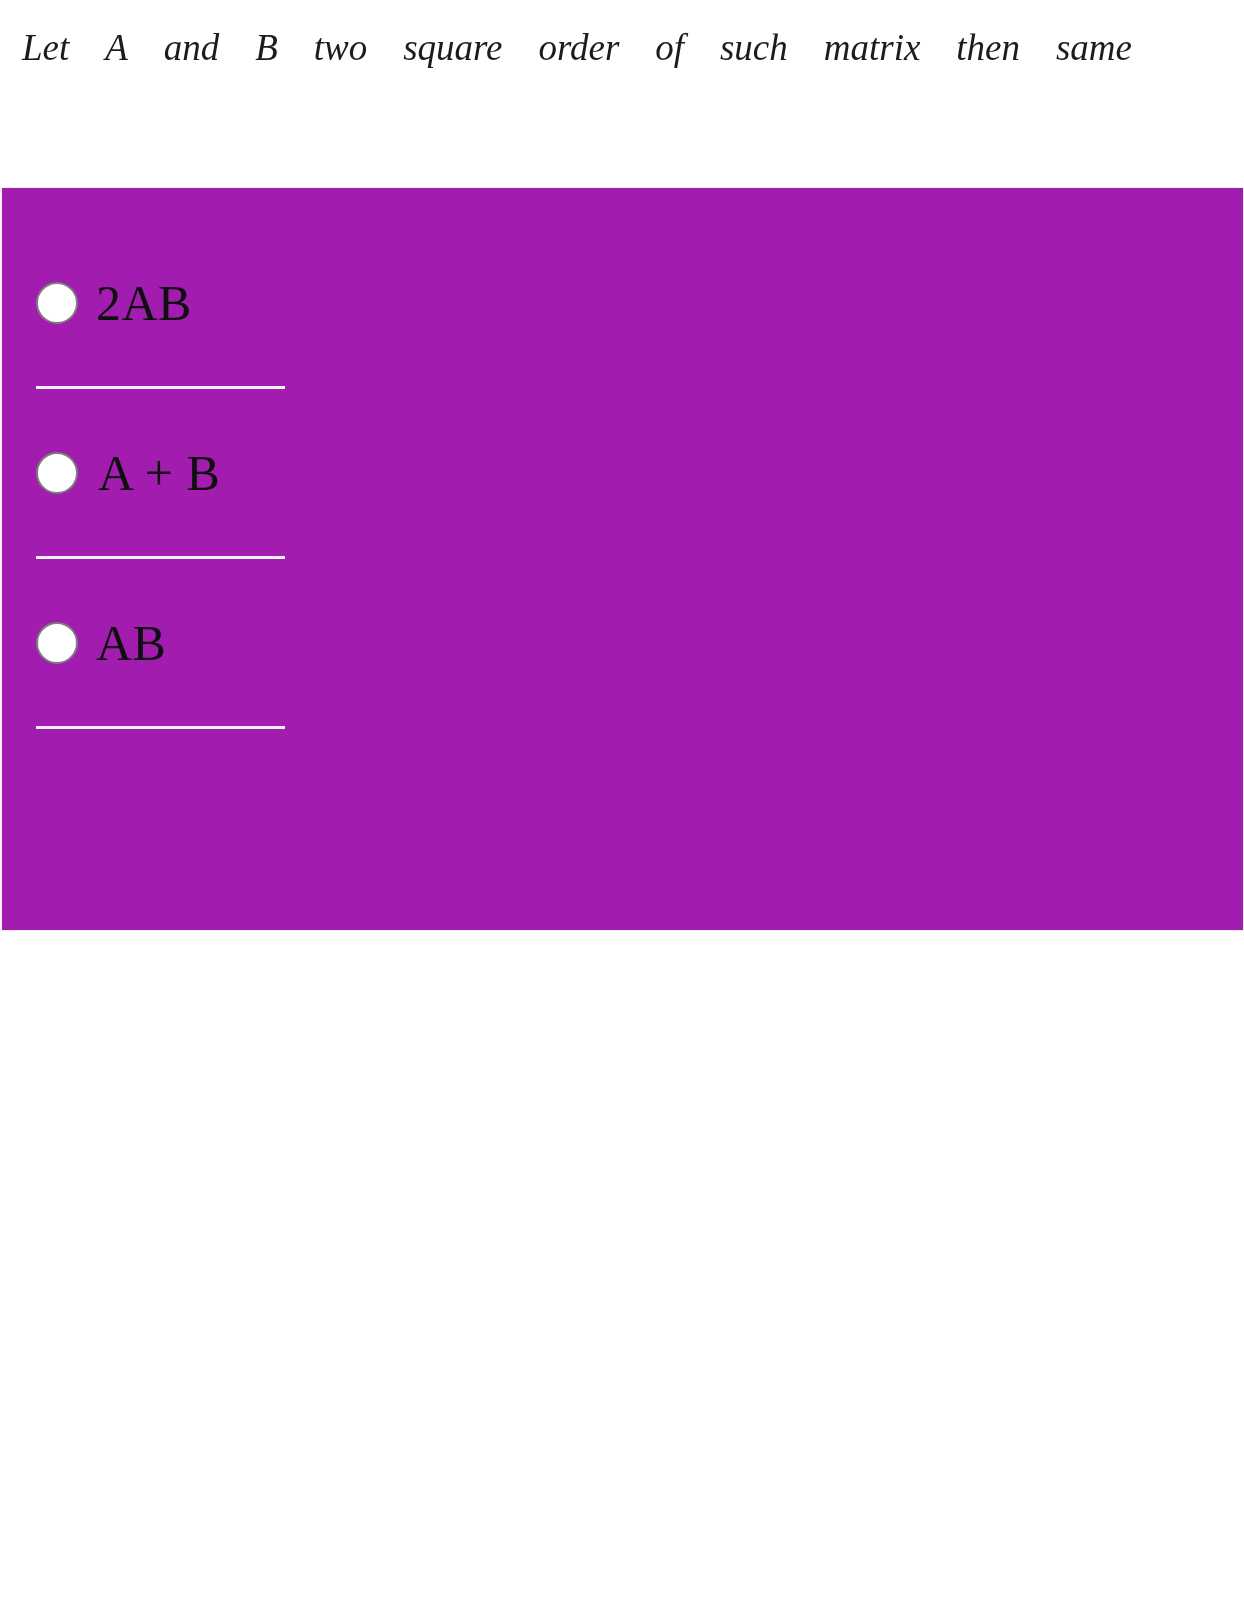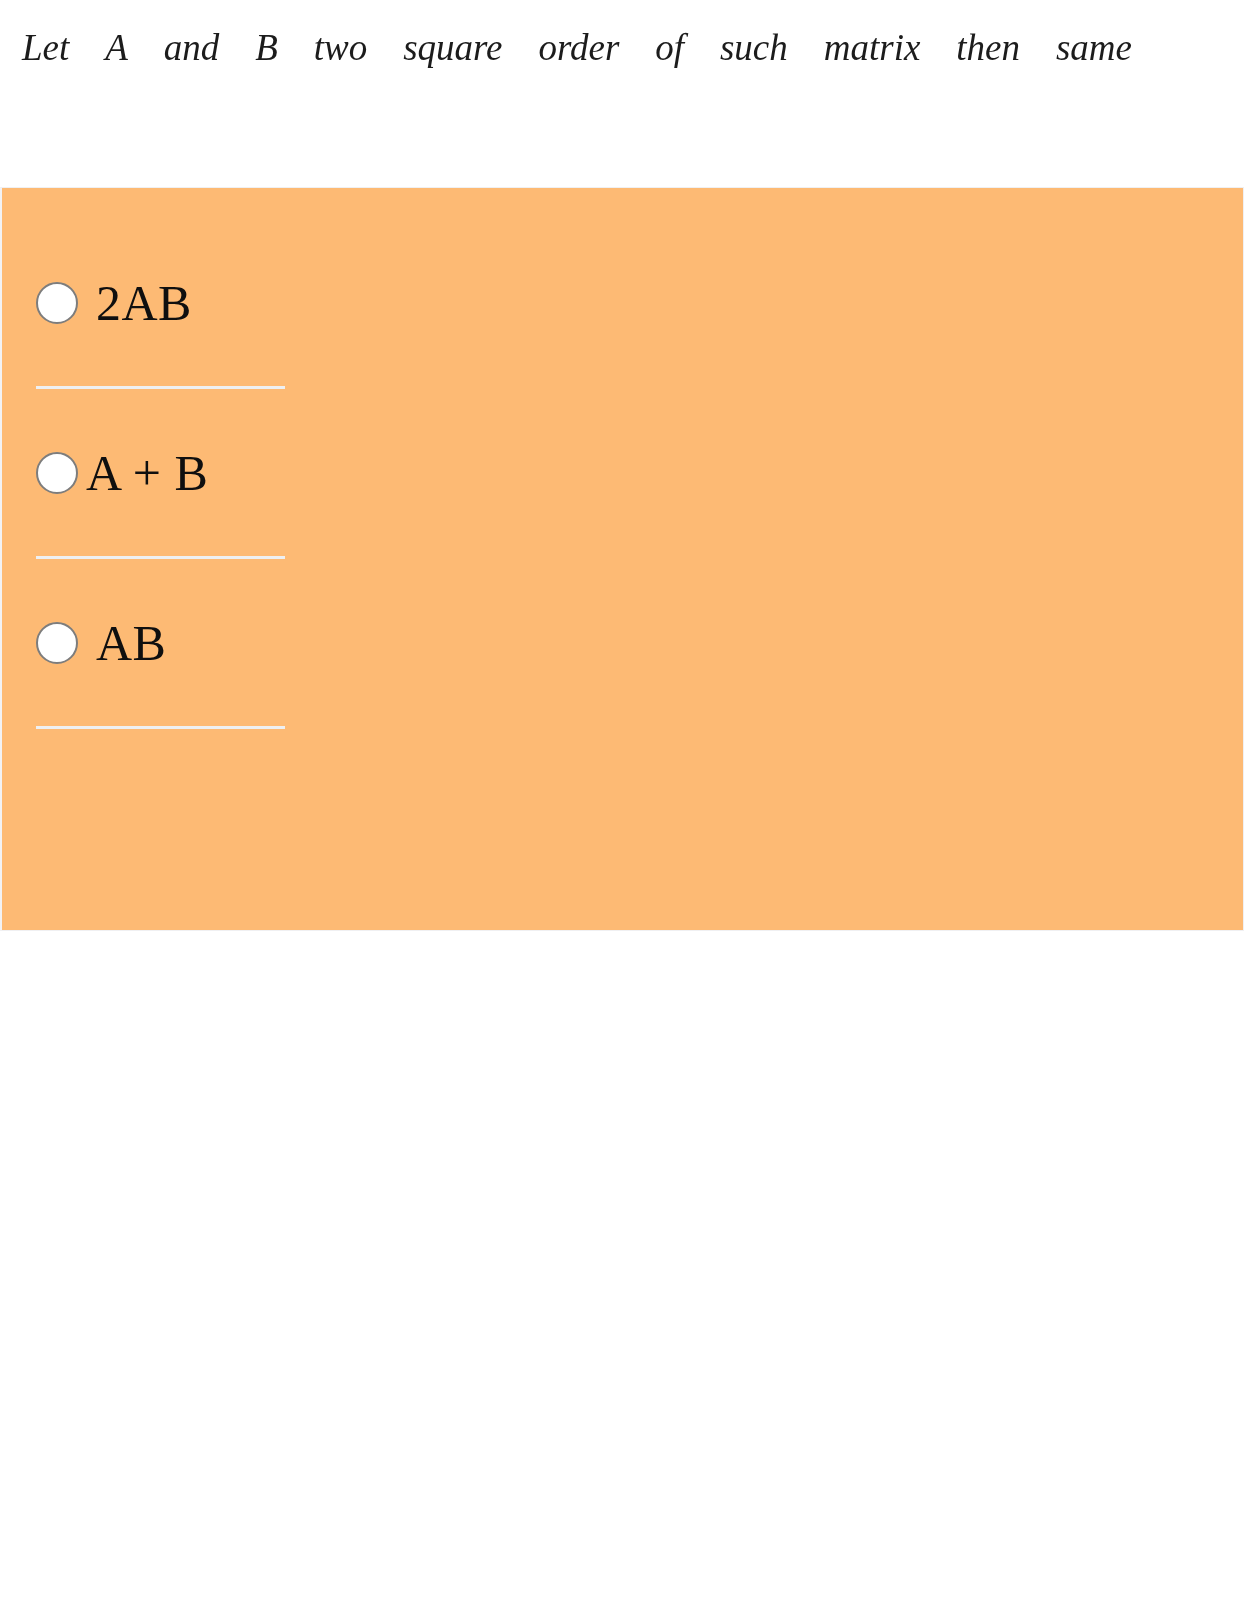--- a/index.html
+++ b/index.html
@@ -49,21 +49,21 @@
   
   .options-card {
     position: absolute;
     left: 0px;
     top: 187px;
     width: 1244px;
     height: 744px;
     box-sizing: border-box;
     border: 1px solid #f0f0f2;
     border-left: 2px solid #f2f2f4;
-    background: #fdba74;
+    background: #a21caf;
   }
 
   .option-row {
     position: absolute;
     left: 0;
     width: 100%;
     height: 170px;
   }
   .option-row:nth-child(1) { top: 12px; }
   .option-row:nth-child(2) { top: 182px; }
@@ -88,21 +88,21 @@
     flex: 0 0 auto;
   }
   .option-label {
     font-size: 50px;
     line-height: 50px;
     color: #0f0f0f;
     white-space: nowrap;
     margin-left: 18px;
     letter-spacing: 0.5px;
   }
-  .option-row.tight .option-label { margin-left: 8px; }
+  .option-row.tight .option-label { margin-left: 20px; }
 
   .option-divider {
     position: absolute;
     left: 34px;
     top: 186px;
     width: 249px;
     height: 3px;
     background: #eef0f2;
   }
 </style>

